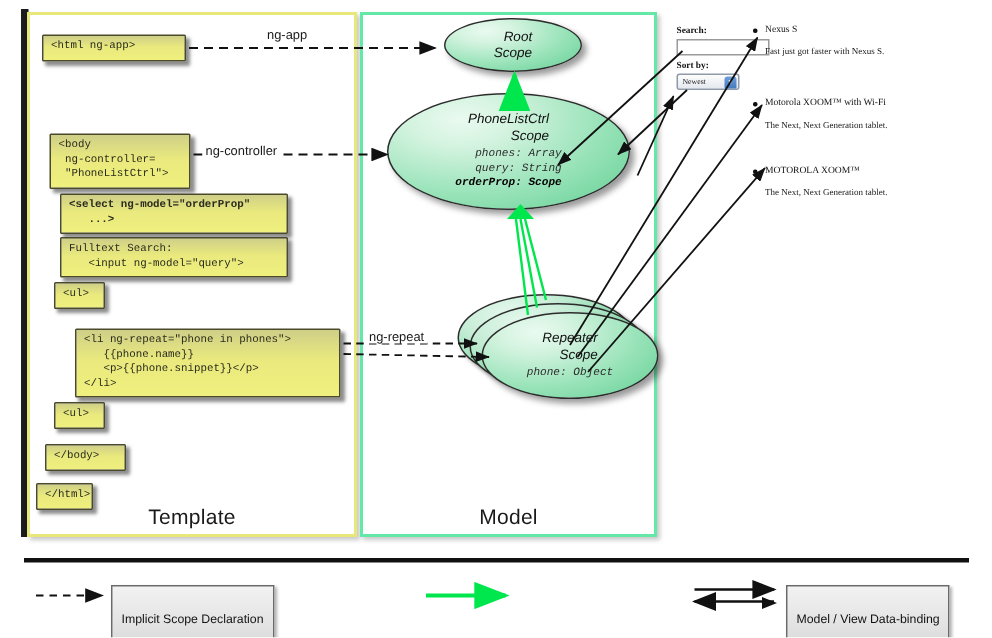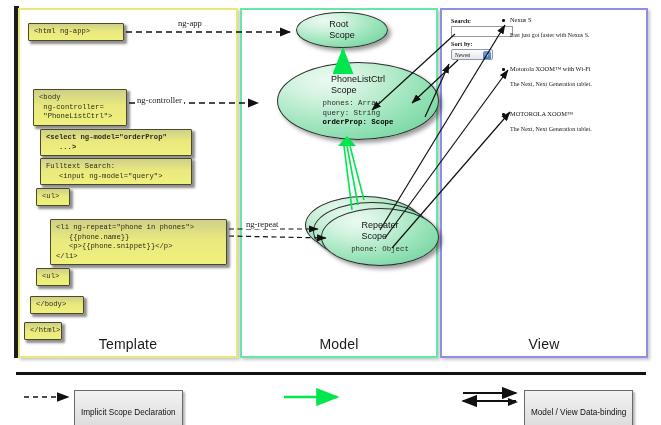--- a/index.html
+++ b/index.html
@@ -65,22 +65,23 @@
   .scope {
     position: absolute;
     border-radius: 50%;
     border: 1.3px solid #2c2c2c;
     background: radial-gradient(ellipse at 30% 22%, #eafaf0 0%, #d3f3df 22%, #9fe5bd 55%, #62cf93 100%);
     box-shadow: 3px 3px 4px rgba(0,0,0,.4);
     display: flex;
     flex-direction: column;
     align-items: center;
     justify-content: center;
-    text-align: left;
+    text-align: right;
     color: #111;
+    font-style: italic;
   }
   .scope .title {
     font-size: 9px;
     line-height: 11px;
     font-family: "Liberation Sans", sans-serif;
   }
   .scope .props {
     margin-top: 3px;
     font-family: "Liberation Mono", monospace;
     font-size: 7.4px;
@@ -102,21 +103,21 @@
   svg.overlay {
     position: absolute;
     left: 0; top: 0;
     width: 661px; height: 425px;
     pointer-events: none;
   }
 
   
   .edge-label {
     position: absolute;
-    font-family: Liberation Serif, serif;
+    font-family: Liberation Sans, sans-serif;
     font-size: 8.6px;
     color: #1a1a1a;
     background: #fff;
     padding: 0 2px;
     white-space: nowrap;
   }
 
   
   .view-inner {
     position: absolute;
@@ -197,23 +198,20 @@
 
 <div id="root">
 
   <div class="rail"></div>
 
   <div class="panel panel-template">
     <div class="panel-label">Template</div>
   </div>
   <div class="panel panel-model">
     <div class="panel-label">Model</div>
-  </div>
-  <div class="panel panel-view">
-    <div class="panel-label">View</div>
   </div>
 
   <div class="codebox" style="left:28px;  top:23px;  width:96px;">&lt;html ng-app&gt;</div>
   <div class="codebox" style="left:33px;  top:89px;  width:94px;">&lt;body
  ng-controller=
  "PhoneListCtrl"&gt;</div>
   <div class="codebox bold" style="left:40px; top:129px; width:152px;">&lt;select ng-model="orderProp"
    ...&gt;</div>
   <div class="codebox" style="left:40px;  top:158px; width:152px;">Fulltext Search:
    &lt;input ng-model="query"&gt;</div>
@@ -223,21 +221,21 @@
    &lt;p&gt;{{phone.snippet}}&lt;/p&gt;
 &lt;/li&gt;</div>
   <div class="codebox" style="left:36px;  top:268px; width:34px;">&lt;ul&gt;</div>
   <div class="codebox" style="left:30px;  top:296px; width:54px;">&lt;/body&gt;</div>
   <div class="codebox" style="left:24px;  top:322px; width:38px;">&lt;/html&gt;</div>
 
   <div class="scope" style="left:296px; top:12px; width:92px; height:36px;">
     <div class="title">Root<br>Scope</div>
   </div>
 
-  <div class="scope" style="left:277px; top:62px; width:162px; height:78px;">
+  <div class="scope" style="left:258px; top:62px; width:162px; height:78px;">
     <div class="title">PhoneListCtrl<br>Scope</div>
     <div class="props"><span>phones: Array</span>
 <span>query: String</span>
 <b>orderProp: Scope</b></div>
   </div>
 
   <div class="scope-ghost" style="left:305px; top:196px; width:118px; height:58px;"></div>
   <div class="scope-ghost" style="left:313px; top:202px; width:118px; height:58px;"></div>
   <div class="scope" style="left:321px; top:208px; width:118px; height:58px;">
     <div class="title">Repeater<br>Scope</div>

